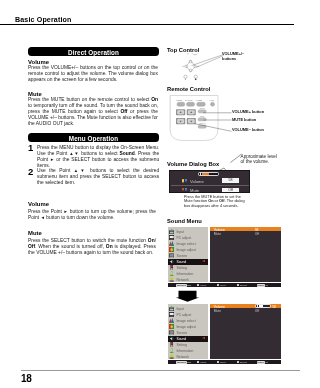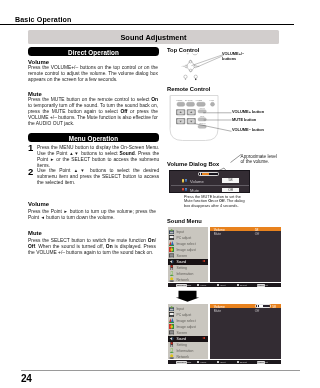--- a/index.html
+++ b/index.html
@@ -96,23 +96,20 @@
   svg{display:block;}
 </style>
 </head>
 <body>
 
 <div class="page">
 
   <div class="abs" id="runhead">Basic Operation</div>
   <div class="abs" id="headrule"></div>
 
-  <div class="abs" id="secbanner">
-    <div class="t">Sound Adjustment</div>
-  </div>
 
   <div class="abs blackbar" style="top:47.2px">
     <div class="t">Direct Operation</div>
   </div>
 
   <div class="abs h4" style="left:28px;top:58.9px">Volume</div>
   <div class="abs bt" style="left:28px;top:65.1px;width:130px">Press the VOLUME+/– buttons on the top control or on the remote control to adjust the volume. The volume dialog box appears on the screen for a few seconds.</div>
 
   <div class="abs h4" style="left:28px;top:90.6px">Mute</div>
   <div class="abs bt" style="left:28px;top:96.9px;width:130px"><span>Press the MUTE button on the remote control to select </span><b>On</b><span> to temporarily turn off the sound. To turn the sound back on, press the MUTE button again to select </span><b>Off</b><span> or press the VOLUME +/– buttons. The Mute function is also effective for the AUDIO OUT jack.</span></div>
@@ -518,14 +515,14 @@
         <span class="fd" style="left:49.5px"></span>
         <span class="fi" style="left:52.7px">Next</span>
         <span class="fd" style="left:69.0px"></span>
         <span class="fi" style="left:72.2px">Select</span>
         <span class="fk" style="left:89.0px">MENU</span>
         <span class="fi" style="left:96.0px">Exit</span>
       </div>
     </div>
 
   <div class="abs" id="footrule"></div>
-  <div class="abs" id="pagenum">24</div>
+  <div class="abs" id="pagenum">18</div>
 </div>
 
 </body></html>

